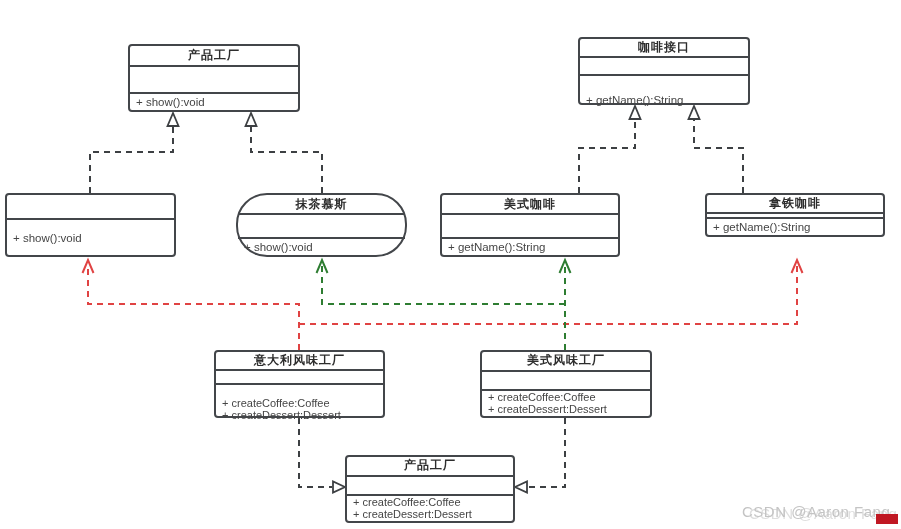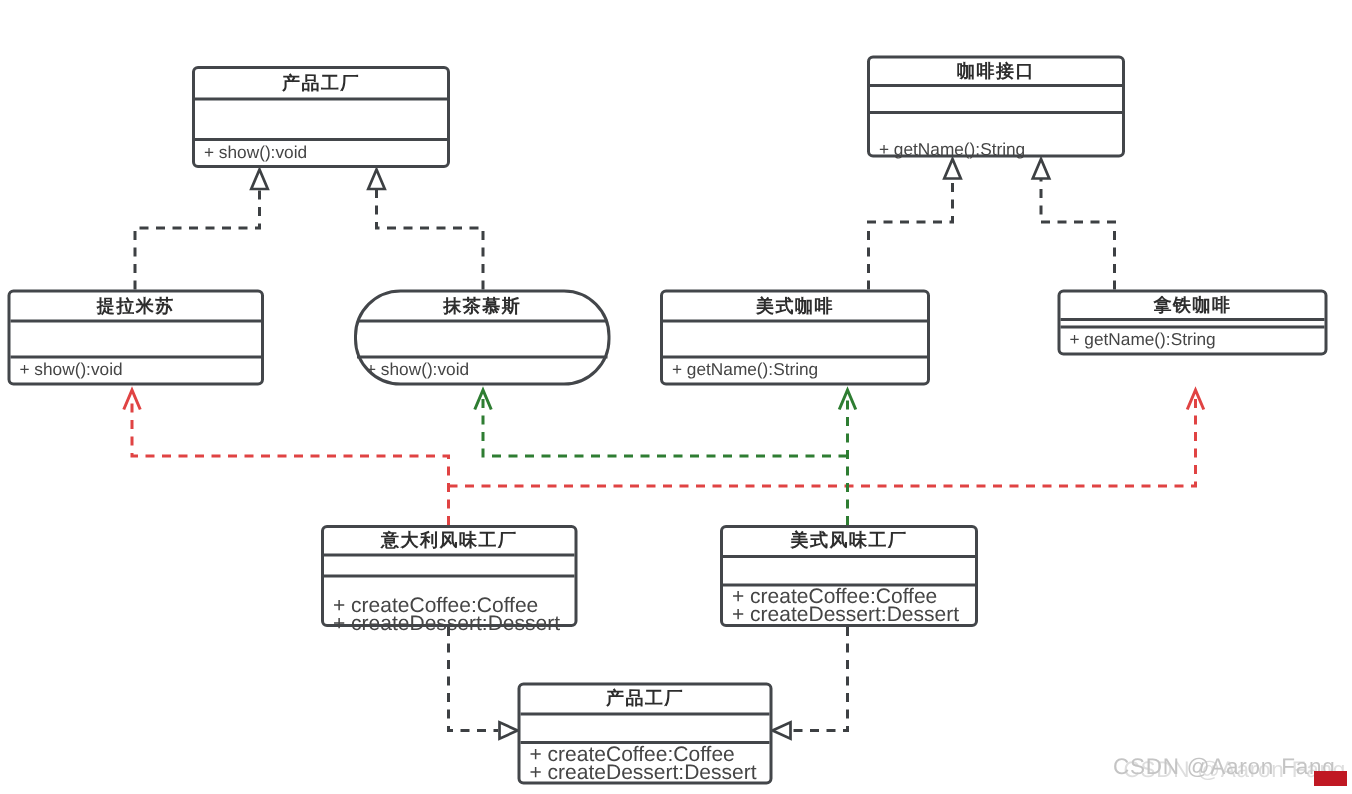--- a/index.html
+++ b/index.html
@@ -20,21 +20,21 @@
   }
   .uml-attrs { height:25px; border-bottom:2px solid #43464a; }
   .uml-methods {
     flex:1; padding:2px 6px; font-size:11.5px; color:#454545;
     display:flex; flex-direction:column; justify-content:center;
   }
   .uml-methods .m { line-height:12px; white-space:nowrap; }
   .mid .uml-attrs { height:23px; }
   .fac .uml-title { height:21px; }
   .fac .uml-attrs { height:20px; }
-  .fac .uml-methods { font-size:14px; padding:1px 6px; }
+  .fac .uml-methods { font-size:11px; padding:1px 6px; }
   .fac .uml-methods .m { line-height:11.5px; }
 
   #box-dessert-interface { left:128px; top:44px;  width:172px; height:68px; }
   #box-coffee-interface  { left:578px; top:37px;  width:172px; height:68px;gap:16px; }
   #box-tiramisu          { left:5px;   top:193px; width:171px; height:64px; }
   #box-matcha-mousse     { left:236px; top:193px; width:171px; height:64px;border-radius:31px; }
   #box-american-coffee   { left:440px; top:193px; width:180px; height:64px; }
   #box-latte-coffee      { left:705px; top:193px; width:180px; height:44px; }
   #box-italian-factory   { left:214px; top:350px; width:171px; height:68px;gap:12px; }
   #box-american-factory  { left:480px; top:350px; width:172px; height:68px; }
@@ -119,21 +119,20 @@
 
   <div class="uml-class" id="box-coffee-interface">
     <div class="uml-title">咖啡接口</div>
     <div class="uml-attrs"></div>
     <div class="uml-methods">
       <div class="m">+ getName():String</div>
     </div>
   </div>
 
   <div class="uml-class mid" id="box-tiramisu">
-    <div class="uml-title">提拉米苏</div>
     <div class="uml-attrs"></div>
     <div class="uml-methods">
       <div class="m">+ show():void</div>
     </div>
   </div>
 
   <div class="uml-class mid" id="box-matcha-mousse">
     <div class="uml-title">抹茶慕斯</div>
     <div class="uml-attrs"></div>
     <div class="uml-methods">

